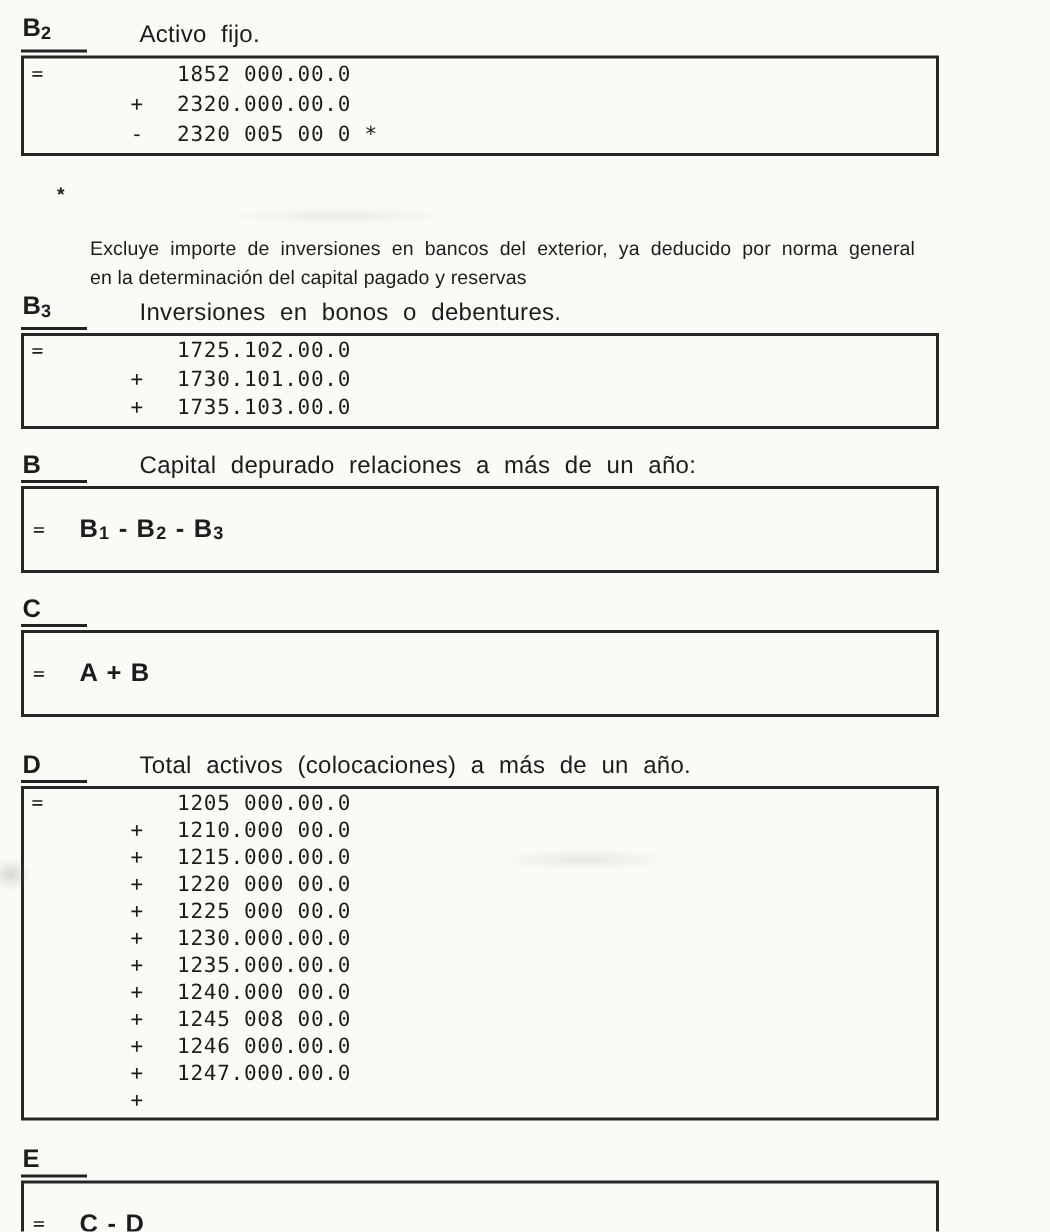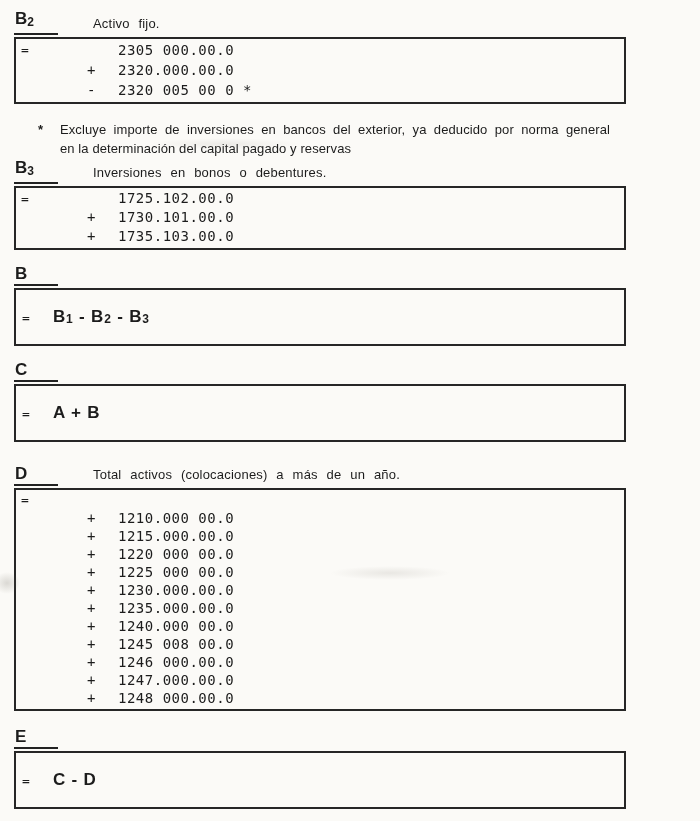--- a/index.html
+++ b/index.html
@@ -26,21 +26,21 @@
 
   .section { }
   .sec-head { display: flex; align-items: flex-end; margin-bottom: 2px; }
   .sec-letter { width: 79px; font-weight: 700; font-size: 17px; line-height: 19px; }
   .sec-letter-inner {
     display: inline-block; min-width: 44px;
     border-bottom: 2px solid #222;
     padding: 0 2px 1px 1px;
   }
   .lsub { font-size: 12px; vertical-align: -2px; font-weight: 700; }
-  .sec-title { font-size: 13px; line-height: 19px; word-spacing: 5px; letter-spacing: .2px; padding-bottom: 2px; }
+  .sec-title { font-size: 16px; line-height: 19px; word-spacing: 5px; letter-spacing: .2px; padding-bottom: 2px; }
 
   .code-box {
     border: 2px solid #262626;
     padding: 1px 0 2px 0;
   }
   .code-row {
     display: grid; grid-template-columns: 57px 45px 1fr;
     font-family: "DejaVu Sans Mono", monospace;
     font-size: 14px; letter-spacing: .5px;
   }
@@ -61,21 +61,21 @@
     font-family: "DejaVu Sans Mono", monospace; font-size: 13px;
   }
   .formula {
     font-weight: 700; font-size: 17px;
     white-space: pre; letter-spacing: .8px;
   }
   .fsub { font-size: 12px; vertical-align: -1px; }
 
   .footnote { display: flex; margin: 16px 16px 0 24px; }
   .fn-marker { width: 22px; font-weight: 700; font-size: 13px; padding-top: 2px; }
-  .fn-text { flex: 1; font-size: 13px; line-height: 19px; letter-spacing: .1px; }
+  .fn-text { flex: 1; font-size: 13px; line-height: 19px; letter-spacing: .1px; margin-top: 36px; }
   .fn-line1 { text-align: justify; text-align-last: justify; }
   .fn-line2 { text-align: left; }
 
   .mt-b3 { }
   .mt-b  { margin-top: 14px; }
   .mt-c  { margin-top: 14px; }
   .mt-d  { margin-top: 22px; }
   .mt-e  { margin-top: 16px; }
 </style>
 </head>
@@ -89,21 +89,21 @@
 
   <section class="section">
     <div class="sec-head">
       <span class="sec-letter"><span class="sec-letter-inner"><span>B</span><span class="lsub">2</span></span></span>
       <span class="sec-title">Activo  fijo.</span>
     </div>
     <div class="code-box row-h20">
         <div class="code-row">
           <span class="code-eq">=</span>
           <span class="code-op"></span>
-          <span class="code-val">2305 000.00.0</span>
+          <span class="code-val">1852 000.00.0</span>
         </div>
         <div class="code-row">
           <span class="code-eq"></span>
           <span class="code-op">+</span>
           <span class="code-val">2320.000.00.0</span>
         </div>
         <div class="code-row">
           <span class="code-eq"></span>
           <span class="code-op">-</span>
           <span class="code-val">2320 005 00 0 *</span>
@@ -139,20 +139,21 @@
           <span class="code-eq"></span>
           <span class="code-op">+</span>
           <span class="code-val">1735.103.00.0</span>
         </div>
       </div>
   </section>
 
   <section class="section mt-b">
     <div class="sec-head">
       <span class="sec-letter"><span class="sec-letter-inner"><span>B</span></span></span>
+      <span class="sec-title">Capital depurado relaciones a más de un año:</span>
     </div>
     <div class="formula-box">
       <span class="formula-eq">=</span>
       <span class="formula">B<span class="fsub">1</span> - B<span class="fsub">2</span> - B<span class="fsub">3</span></span>
     </div>
   </section>
 
   <section class="section mt-c">
     <div class="sec-head">
       <span class="sec-letter"><span class="sec-letter-inner"><span>C</span></span></span>
@@ -165,20 +166,21 @@
 
   <section class="section mt-d">
     <div class="sec-head">
       <span class="sec-letter"><span class="sec-letter-inner"><span>D</span></span></span>
       <span class="sec-title">Total activos (colocaciones) a más de un año.</span>
     </div>
     <div class="code-box row-h18">
         <div class="code-row">
           <span class="code-eq">=</span>
           <span class="code-op"></span>
+          <span class="code-val">1205 000.00.0</span>
         </div>
         <div class="code-row">
           <span class="code-eq"></span>
           <span class="code-op">+</span>
           <span class="code-val">1210.000 00.0</span>
         </div>
         <div class="code-row">
           <span class="code-eq"></span>
           <span class="code-op">+</span>
           <span class="code-val">1215.000.00.0</span>
@@ -219,21 +221,20 @@
           <span class="code-val">1246 000.00.0</span>
         </div>
         <div class="code-row">
           <span class="code-eq"></span>
           <span class="code-op">+</span>
           <span class="code-val">1247.000.00.0</span>
         </div>
         <div class="code-row">
           <span class="code-eq"></span>
           <span class="code-op">+</span>
-          <span class="code-val">1248 000.00.0</span>
         </div>
       </div>
   </section>
 
   <section class="section mt-e">
     <div class="sec-head">
       <span class="sec-letter"><span class="sec-letter-inner"><span>E</span></span></span>
     </div>
     <div class="formula-box">
       <span class="formula-eq">=</span>

